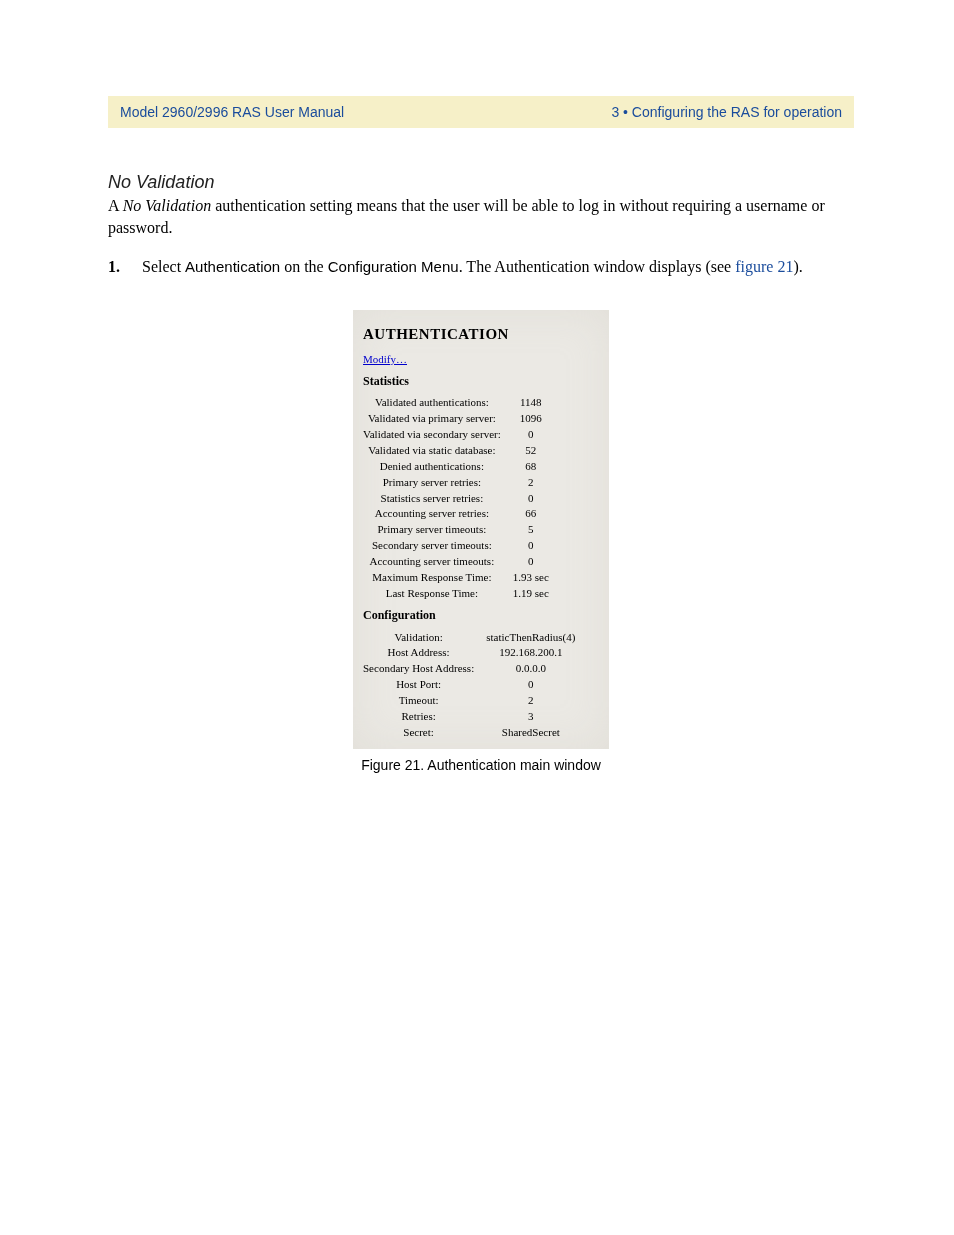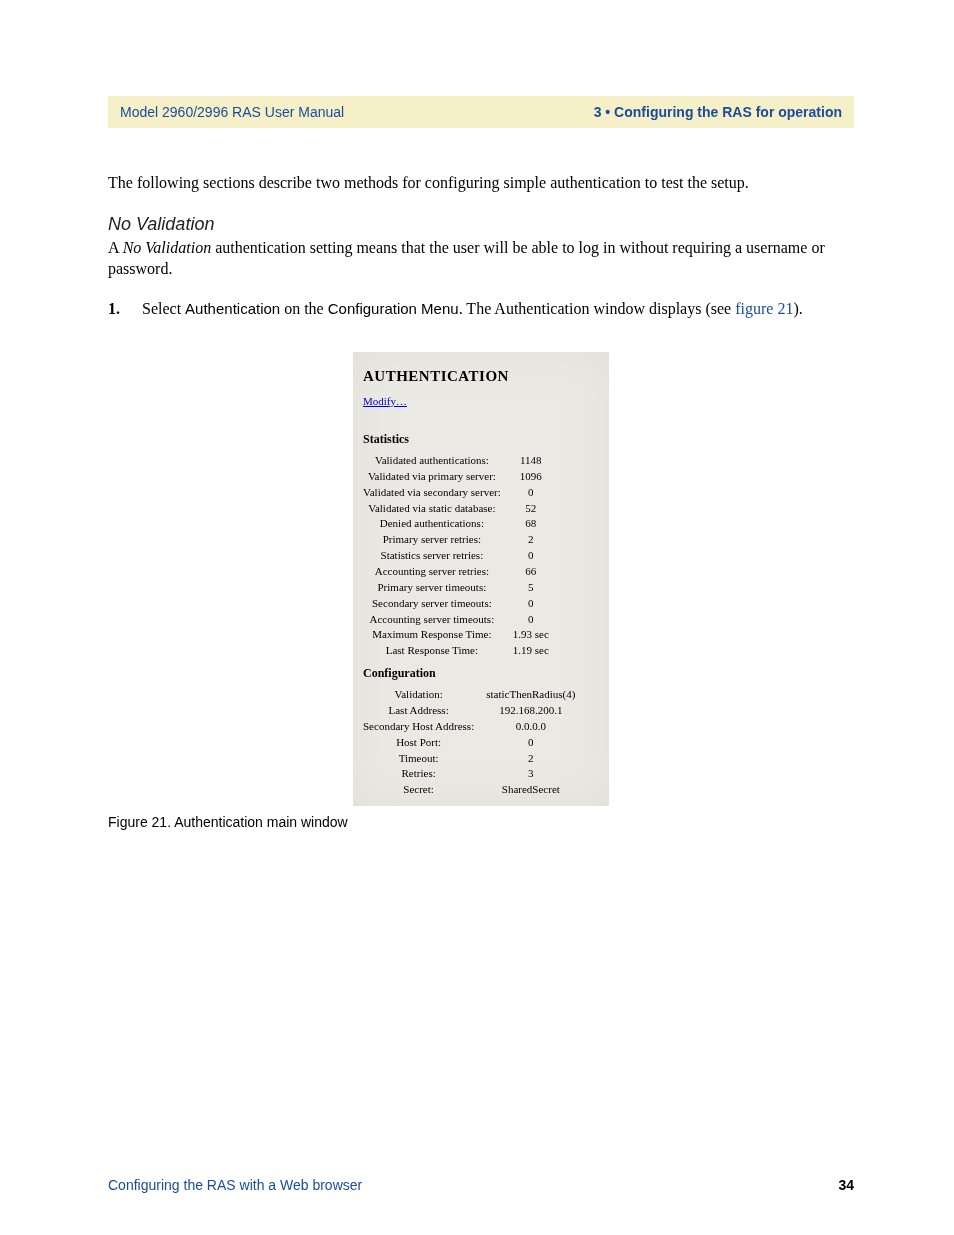--- a/index.html
+++ b/index.html
@@ -22,21 +22,21 @@
     color: #1a4c9c;
     font-family: Arial, Helvetica, sans-serif;
     font-size: 14px;
     padding: 8px 12px;
     display: flex;
     justify-content: space-between;
     align-items: baseline;
     margin-bottom: 44px;
   }
   .header-right {
-    font-weight: bold;
+    font-weight: normal;
   }
   .section-title {
     color: #1a4c9c;
     font-family: Arial, Helvetica, sans-serif;
     font-weight: bold;
     font-style: italic;
     font-size: 20px;
     margin: 0 0 4px 0;
   }
   .body-text {
@@ -83,21 +83,21 @@
   .figimg h2 {
     font-size: 15px;
     letter-spacing: 0.5px;
     margin: 0 0 8px 0;
     font-weight: bold;
   }
   .figimg .modify {
     color: #0000cc;
     text-decoration: underline;
     display: inline-block;
-    margin-bottom: 16px;
+    margin-bottom: 0;
   }
   .figimg h3 {
     font-size: 12px;
     font-weight: bold;
     margin: 6px 0 6px 0;
   }
   .figimg table {
     border-collapse: collapse;
     font-size: 11px;
   }
@@ -105,21 +105,21 @@
     padding: 0 6px 1px 0;
     vertical-align: top;
     white-space: nowrap;
     text-align: center;
   }
   .figimg td.val { padding-left: 6px; }
   .figcaption {
     font-family: Arial, Helvetica, sans-serif;
     font-size: 14px;
     margin-top: 8px;
-    text-align: left;
+    text-align: center;
   }
   .footer {
     position: absolute;
     left: 108px;
     right: 100px;
     bottom: 42px;
     display: flex;
     justify-content: space-between;
     font-family: Arial, Helvetica, sans-serif;
     font-size: 14px;
@@ -130,21 +130,20 @@
 </head>
 <body>
 
 <div class="page">
 
   <div class="header-band">
     <span>Model 2960/2996 RAS User Manual</span>
     <span class="header-right">3 • Configuring the RAS for operation</span>
   </div>
 
-  <p class="body-text">The following sections describe two methods for configuring simple authentication to test the setup.</p>
 
   <div class="subhead">No Validation</div>
   <p class="body-text para">
     <span>A </span><span class="ital">No Validation</span><span> authentication setting means that the user will be able to log in without requiring a username or password.</span>
   </p>
 
   <div class="step">
     <div class="num">1.</div>
     <div>
       <span>Select </span><span class="sans">Authentication</span><span> on the </span><span class="sans">Configuration Menu</span><span>. The Authentication window displays (see </span><span class="linkblue">figure 21</span><span>).</span>
@@ -213,21 +212,21 @@
       </tbody>
         </table>
       <h3>Configuration</h3>
       <table>
         <tbody>
             <tr>
               <td>Validation:</td>
               <td class="val">staticThenRadius(4)</td>
             </tr>
         <tr>
-              <td>Last Address:</td>
+              <td>Host Address:</td>
               <td class="val">192.168.200.1</td>
             </tr>
         <tr>
               <td>Secondary Host Address:</td>
               <td class="val">0.0.0.0</td>
             </tr>
         <tr>
               <td>Host Port:</td>
               <td class="val">0</td>
             </tr>
@@ -242,18 +241,14 @@
         <tr>
               <td>Secret:</td>
               <td class="val">SharedSecret</td>
             </tr>
       </tbody>
         </table>
     </div>
     <div class="figcaption">Figure 21. Authentication main window</div>
   </div>
 
-  <div class="footer">
-    <span>Configuring the RAS with a Web browser</span>
-    <span class="pnum">34</span>
-  </div>
 
 </div>
 
 </body></html>

